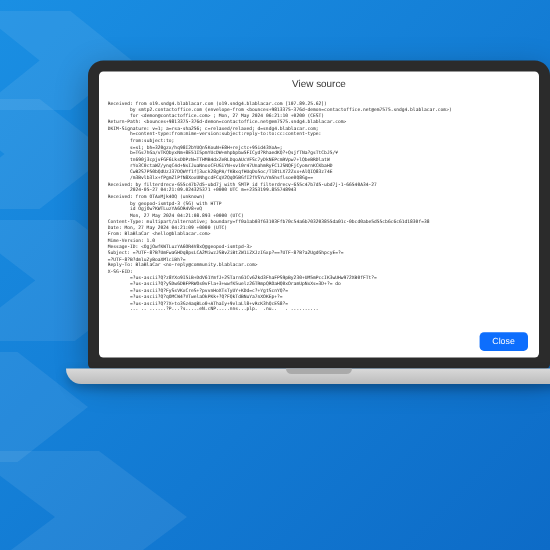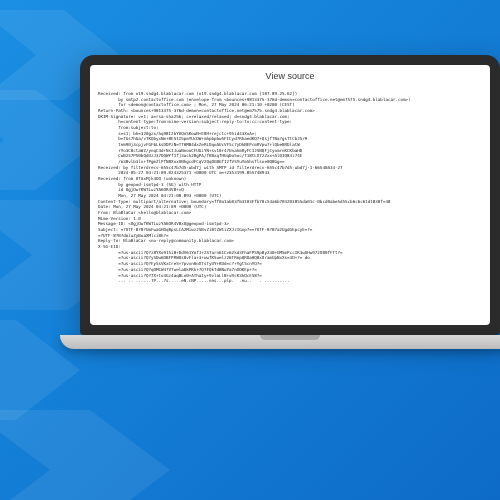--- a/index.html
+++ b/index.html
@@ -134,18 +134,21 @@
 =?UTF-8?B?dmluZyBoaXMlciBh?=
 Reply-To: BlaBlaCar &lt;no-reply@community.blablacar.com&gt;
 X-SG-EID:
 	=?us-ascii?Q?z8YXo9I5iB+DdV61YmfJ+2STarn61Cv62kd3FhaFPS9pBy230+UM5mPccIK3wUHw972XB0fFTt?=
 	=?us-ascii?Q?ySDw6DBFPRWOs0vFla+3+wwfK5uelz26TRmpQROaHQ0xOramUpNxXs=3D+?= do
 	=?us-ascii?Q?FySsVKxCreS+?pvvnHoXTsTyUY+KDd=c?+YgtScnYQ?=
 	=?us-ascii?Q?qOMCW4?VTwelaOkPKk+?Q?FQkTdBNuYa7nXOKEp+?=
 	=?us-ascii?Q?7X+to3Gz4aqBLo0+AThaIy+9vlaLl8+vRcK3hQcES8?=
 	... .. ......?P...?s.....eN.cNP.....nns...plp.  .nu..   . ..........</pre>
       </div>
+      <div class="footer">
+        <button class="btn-close">Close</button>
+      </div>
     </div>
   </div>
   <div class="hinge">
     <div class="notch"></div>
   </div>
 </div>
 
 </body></html>

